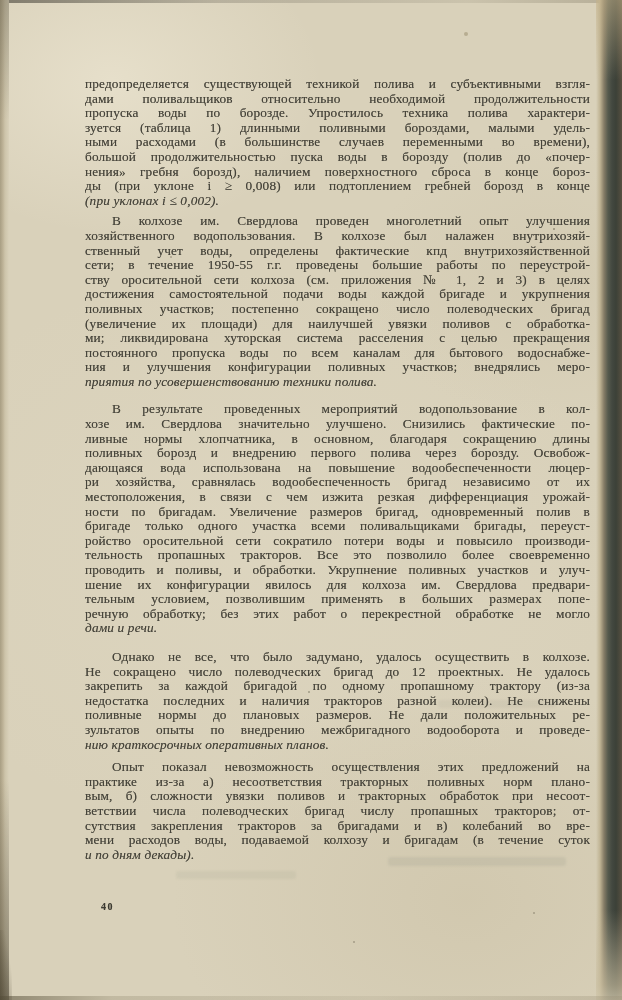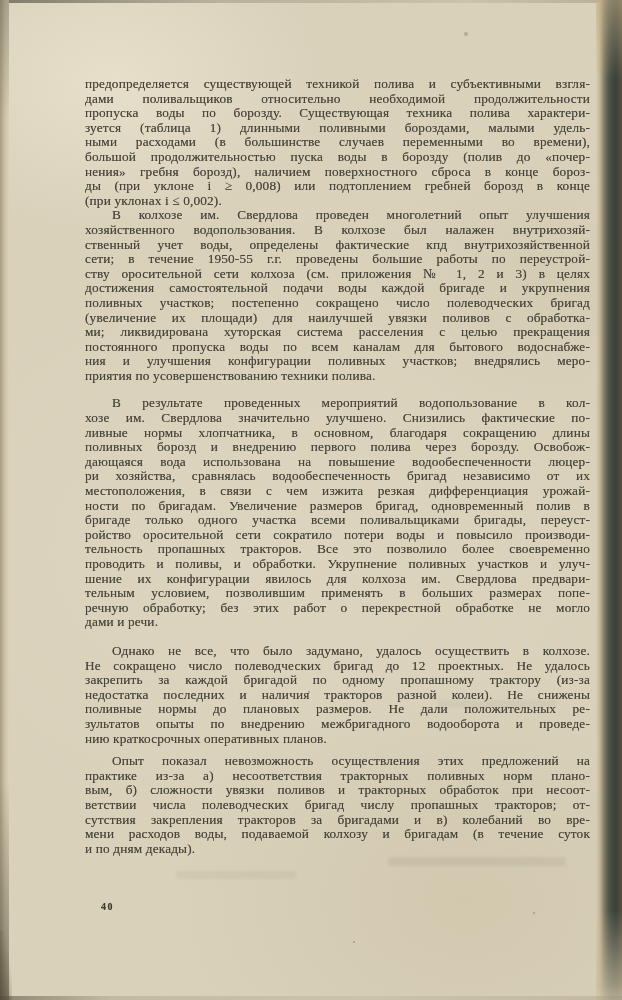--- a/index.html
+++ b/index.html
@@ -50,26 +50,26 @@
 
   
   .text-block {
     position: absolute; left: 85px; top: 77px; width: 505px;
     font-size: 13.3px; line-height: 14.6px;
     color: #45433a;
     letter-spacing: 0.15px;
     text-shadow: 0 0 0.5px rgba(62,59,48,0.55);
   }
   .para { margin: 0; }
-  .para:nth-child(2) { }
+  .para:nth-child(2) { margin-top: 6px; }
   .para:nth-child(3) { margin-top: 13px; }
   .para:nth-child(4) { margin-top: 14px; }
   .para:nth-child(5) { margin-top: 8px; }
   .line { text-align: justify; text-align-last: justify; }
-  .line.last { text-align-last: left; }
+  .line.last { text-align-last: left; font-style: italic; }
   .para.indent .line.first { text-indent: 27px; }
 
   .page-number {
     position: absolute; left: 101px; top: 901px;
     font-size: 10px; font-weight: bold; letter-spacing: 1.5px;
     color: #3d3b32;
     text-shadow: 0 0 0.5px rgba(55,52,42,0.6);
   }
 
   
@@ -105,21 +105,21 @@
 
   <div class="ghost ghost-1"></div>
   <div class="ghost ghost-2"></div>
   <div class="ghost ghost-3"></div>
   <div class="speck"></div>
 
   <div class="text-block">
       <div class="para">
         <div class="line first">предопределяется существующей техникой полива и субъективными взгля-</div>
         <div class="line">дами поливальщиков относительно необходимой продолжительности</div>
-        <div class="line">пропуска воды по борозду. Существующая техника полива характери-</div>
+        <div class="line">пропуска воды по борозде. Упростилось техника полива характери-</div>
         <div class="line">зуется (таблица 1) длинными поливными бороздами, малыми удель-</div>
         <div class="line">ными расходами (в большинстве случаев переменными во времени),</div>
         <div class="line">большой продолжительностью пуска воды в борозду (полив до «почер-</div>
         <div class="line">нения» гребня борозд), наличием поверхностного сброса в конце бороз-</div>
         <div class="line">ды (при уклоне i ≥ 0,008) или подтоплением гребней борозд в конце</div>
         <div class="line last">(при уклонах i ≤ 0,002).</div>
       </div>
       <div class="para indent">
         <div class="line first">В колхозе им. Свердлова проведен многолетний опыт улучшения</div>
         <div class="line">хозяйственного водопользования. В колхозе был налажен внутрихозяй-</div>

